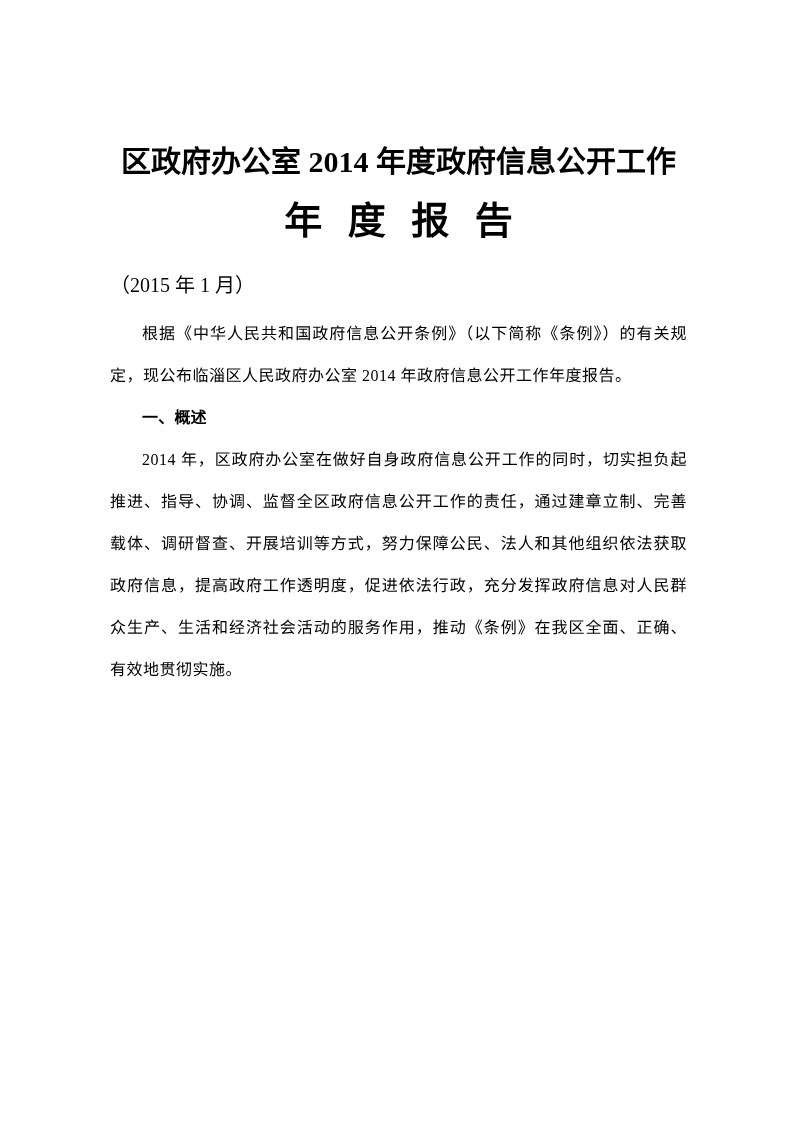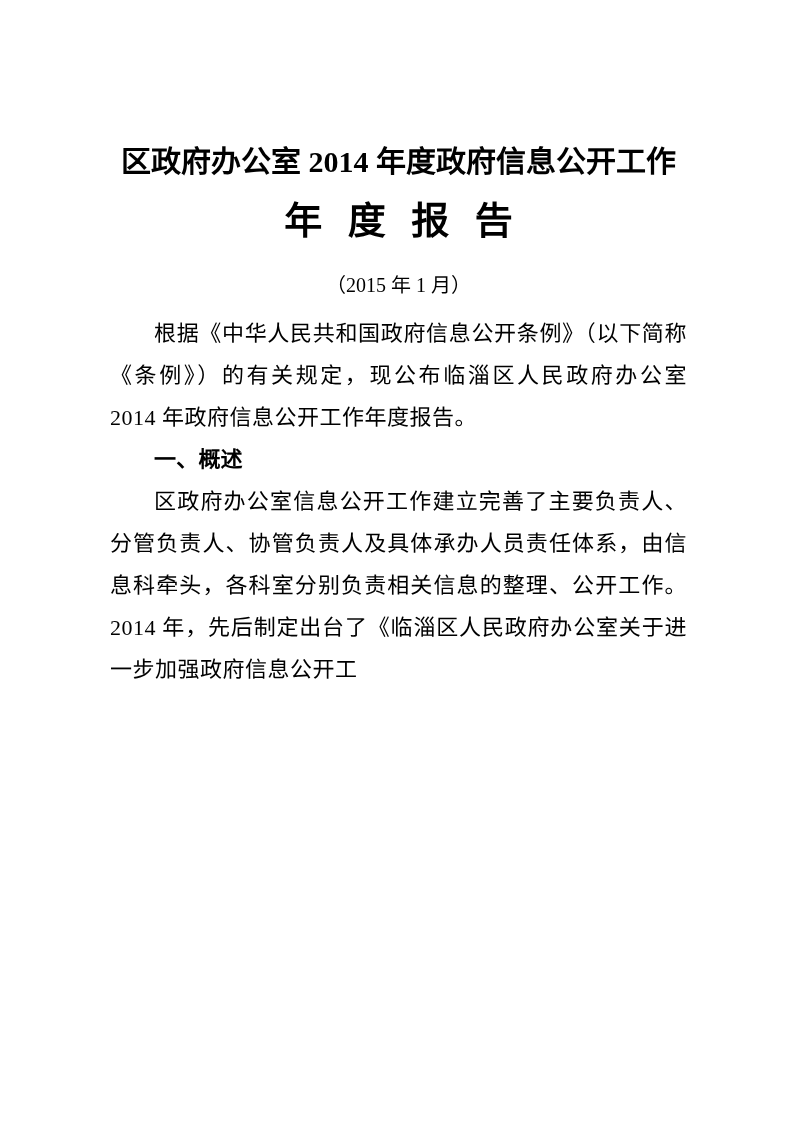--- a/index.html
+++ b/index.html
@@ -32,29 +32,29 @@
     font-size: 38px;
     font-weight: bold;
     text-align: center;
     word-spacing: 16px;
     line-height: 1.2;
   }
   .doc-date {
     margin: 28px 0 0 0;
     font-size: 20px;
     font-weight: normal;
-    text-align: center;
+    text-align: left;
     line-height: 1.2;
   }
   .doc-body {
     margin-top: 16px;
   }
   .para {
     margin: 0;
-    font-size: 22px;
+    font-size: 16px;
     line-height: 42px;
     text-align: justify;
     text-indent: 2em;
     letter-spacing: 0.5px;
   }
   .para.heading {
     font-family: Liberation Serif, serif;
     font-weight: bold;
     letter-spacing: 0.2px;
   }
@@ -71,17 +71,17 @@
 <body>
 
 <div class="page">
   <h1 class="doc-title">区政府办公室 2014 年度政府信息公开工作</h1>
   <h2 class="doc-subtitle">年 度 报 告</h2>
   <p class="doc-date">（2015 年 1 月）</p>
 
   <div class="doc-body">
       <p class="para body">根据《中华人民共和国政府信息公开条例》（以下简称《条例》）的有关规定，现公布临淄区人民政府办公室 2014 年政府信息公开工作年度报告。</p>
       <p class="para heading">一、概述</p>
-      <p class="para body">区政府办公室信息公开工作建立完善了主要负责人、分管负责人、协管负责人及具体承办人员责任体系，由信息科牵头，各科室分别负责相关信息的整理、公开工作。2014 年，先后制定出台了《临淄区人民政府办公室关于进一步加强政府信息公开工</p>
+      <p class="para body">2014 年，区政府办公室在做好自身政府信息公开工作的同时，切实担负起推进、指导、协调、监督全区政府信息公开工作的责任，通过建章立制、完善载体、调研督查、开展培训等方式，努力保障公民、法人和其他组织依法获取政府信息，提高政府工作透明度，促进依法行政，充分发挥政府信息对人民群众生产、生活和经济社会活动的服务作用，推动《条例》在我区全面、正确、有效地贯彻实施。</p>
     </div>
 
   <div class="page-number">1</div>
 </div>
 
 </body></html>

